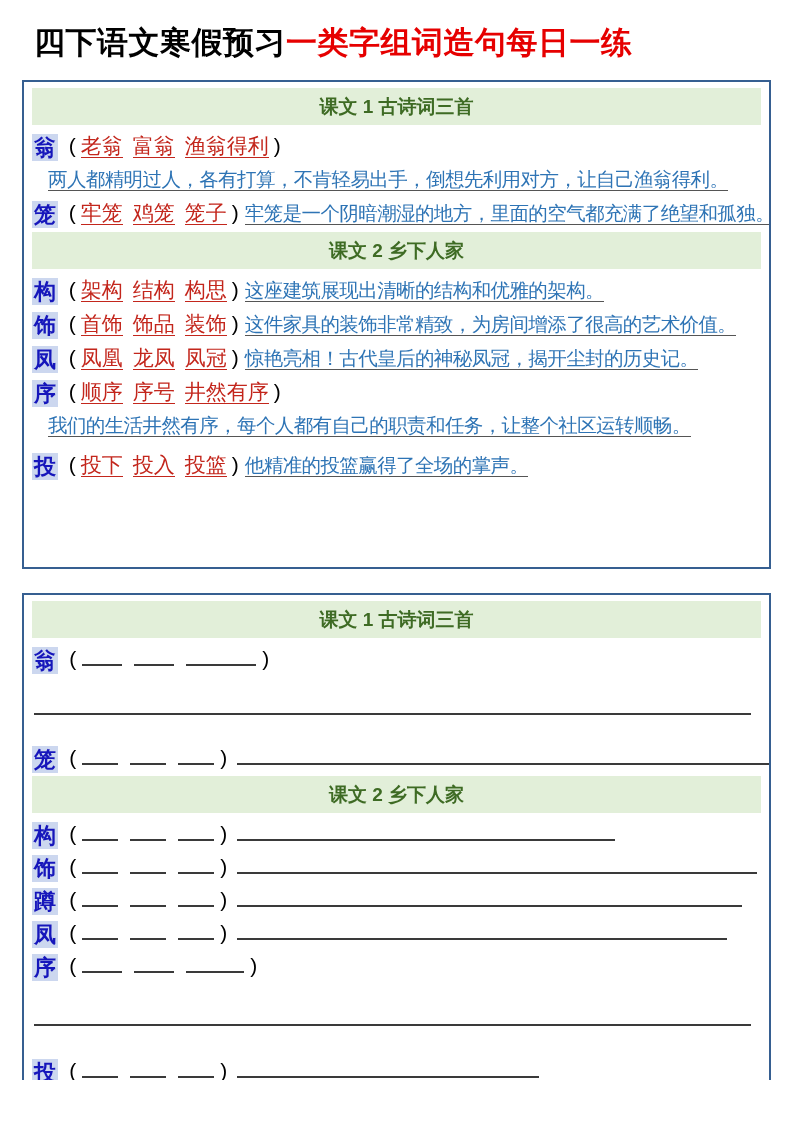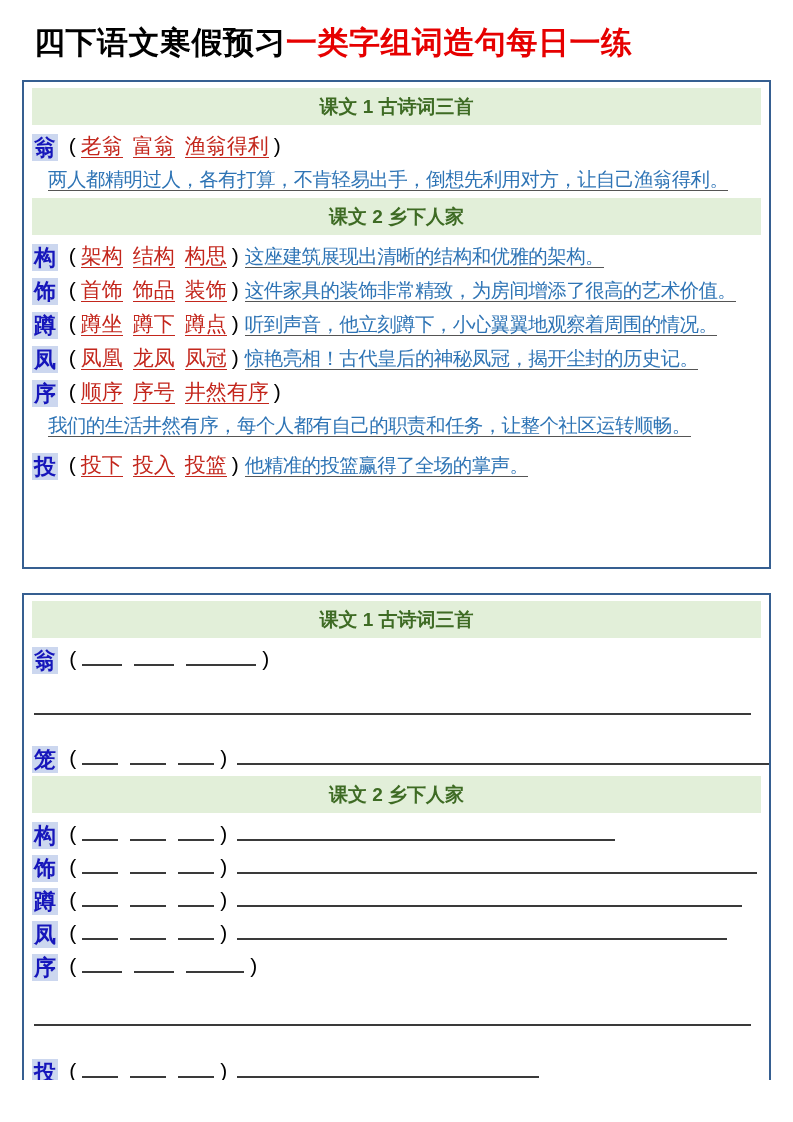--- a/index.html
+++ b/index.html
@@ -58,37 +58,37 @@
     <div class="band">课文 1 古诗词三首</div>
 
     <div class="row">
       <span class="zi">翁</span>
       <span class="pa">(</span><span class="word">老翁</span><span class="word">富翁</span><span class="word">渔翁得利</span><span class="pa">)</span>
     </div>
     <div class="row">
       <span class="sent sent-own">两人都精明过人，各有打算，不肯轻易出手，倒想先利用对方，让自己渔翁得利。</span>
     </div>
 
+    <div class="row">
+      <span class="zi">笼</span>
+      <span class="pa">(</span><span class="word">牢笼</span><span class="word">鸡笼</span><span class="word">笼子</span><span class="pa">)</span><span class="sent">牢笼是一个阴暗潮湿的地方，里面的空气都充满了绝望和孤独。</span>
+    </div>
 
     <div class="band">课文 2 乡下人家</div>
 
     <div class="row">
       <span class="zi">构</span>
       <span class="pa">(</span><span class="word">架构</span><span class="word">结构</span><span class="word">构思</span><span class="pa">)</span><span class="sent">这座建筑展现出清晰的结构和优雅的架构。</span>
     </div>
 
     <div class="row">
       <span class="zi">饰</span>
       <span class="pa">(</span><span class="word">首饰</span><span class="word">饰品</span><span class="word">装饰</span><span class="pa">)</span><span class="sent">这件家具的装饰非常精致，为房间增添了很高的艺术价值。</span>
     </div>
 
-    <div class="row">
-      <span class="zi">蹲</span>
-      <span class="pa">(</span><span class="word">蹲坐</span><span class="word">蹲下</span><span class="word">蹲点</span><span class="pa">)</span><span class="sent">听到声音，他立刻蹲下，小心翼翼地观察着周围的情况。</span>
-    </div>
 
     <div class="row">
       <span class="zi">凤</span>
       <span class="pa">(</span><span class="word">凤凰</span><span class="word">龙凤</span><span class="word">凤冠</span><span class="pa">)</span><span class="sent">惊艳亮相！古代皇后的神秘凤冠，揭开尘封的历史记。</span>
     </div>
 
     <div class="row">
       <span class="zi">序</span>
       <span class="pa">(</span><span class="word">顺序</span><span class="word">序号</span><span class="word">井然有序</span><span class="pa">)</span>
     </div>

